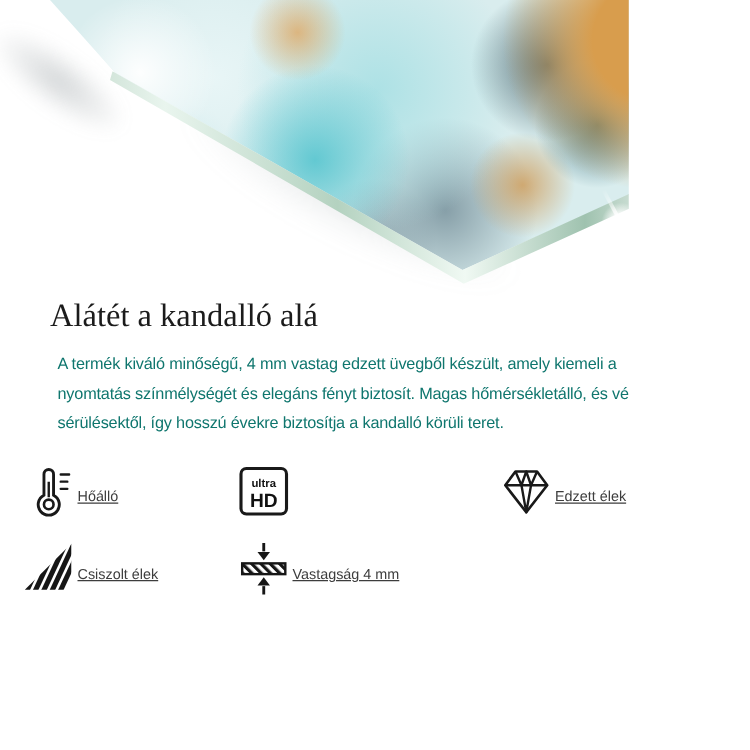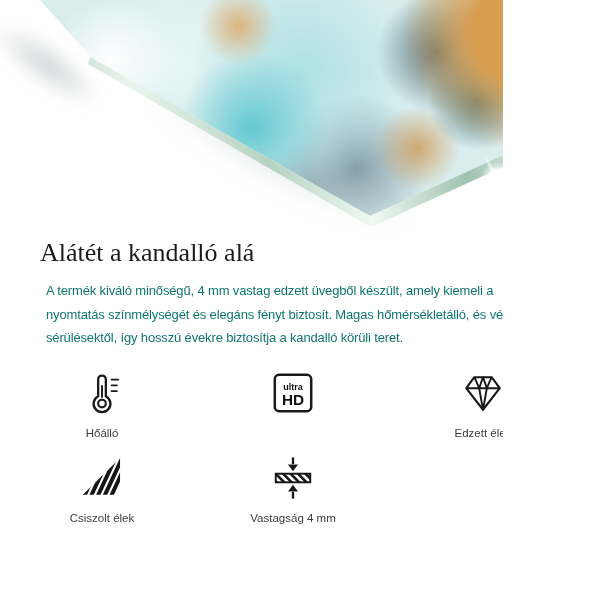--- a/index.html
+++ b/index.html
@@ -44,23 +44,23 @@
 
   
   .title{margin:4px 40px 0 40px;font-family:"Liberation Serif",serif;font-weight:400;
       font-size:26px;line-height:33px;color:#1b1b1b;}
   .title span{display:block;}
   .desc{margin:10px 40px 0 46px;width:508px;font-size:13px;line-height:23.5px;
       letter-spacing:-0.15px;color:#0f766e;}
 
   
   .features{margin:20px 0 0 16px;display:grid;grid-template-columns:172px 210px 170px;row-gap:16px;}
-  .feature{display:flex;flex-direction:column;align-items:center;}
+  .feature{display:flex;align-items:center;}
   .ficon{height:46px;display:flex;align-items:center;justify-content:center;}
-  .flabel{margin-top:11px;font-size:11.5px;color:#3d3d3d;}
+  .flabel{margin-top:11px;font-size:11.5px;color:#3d3d3d;text-decoration:underline;}
   svg{display:block;}
 </style>
 </head>
 <body>
 
 <div class="page">
 
   <div class="hero">
     <div class="corner-shadow"></div>
     <div class="under-shadow"></div>

